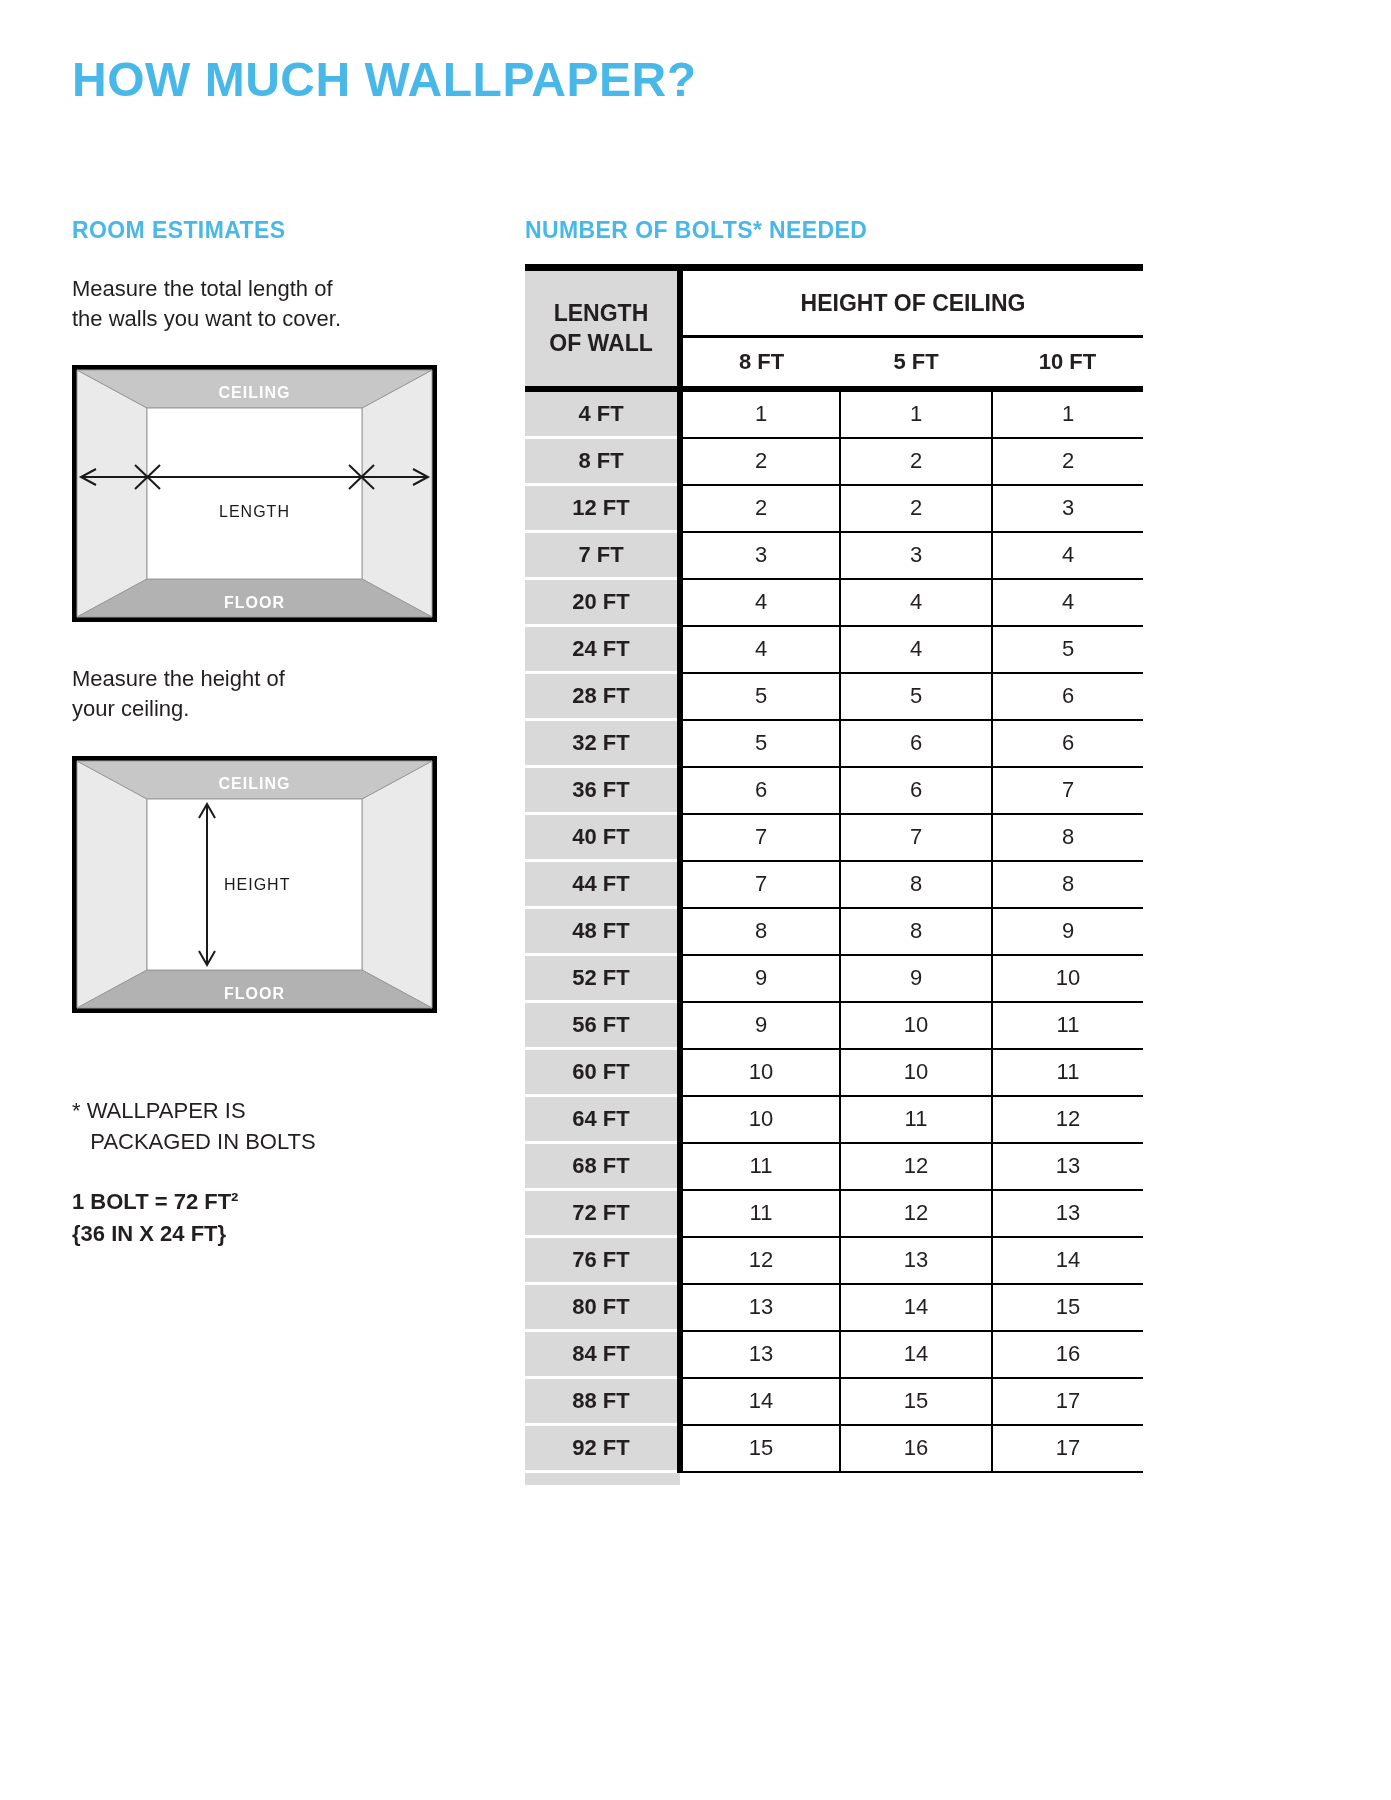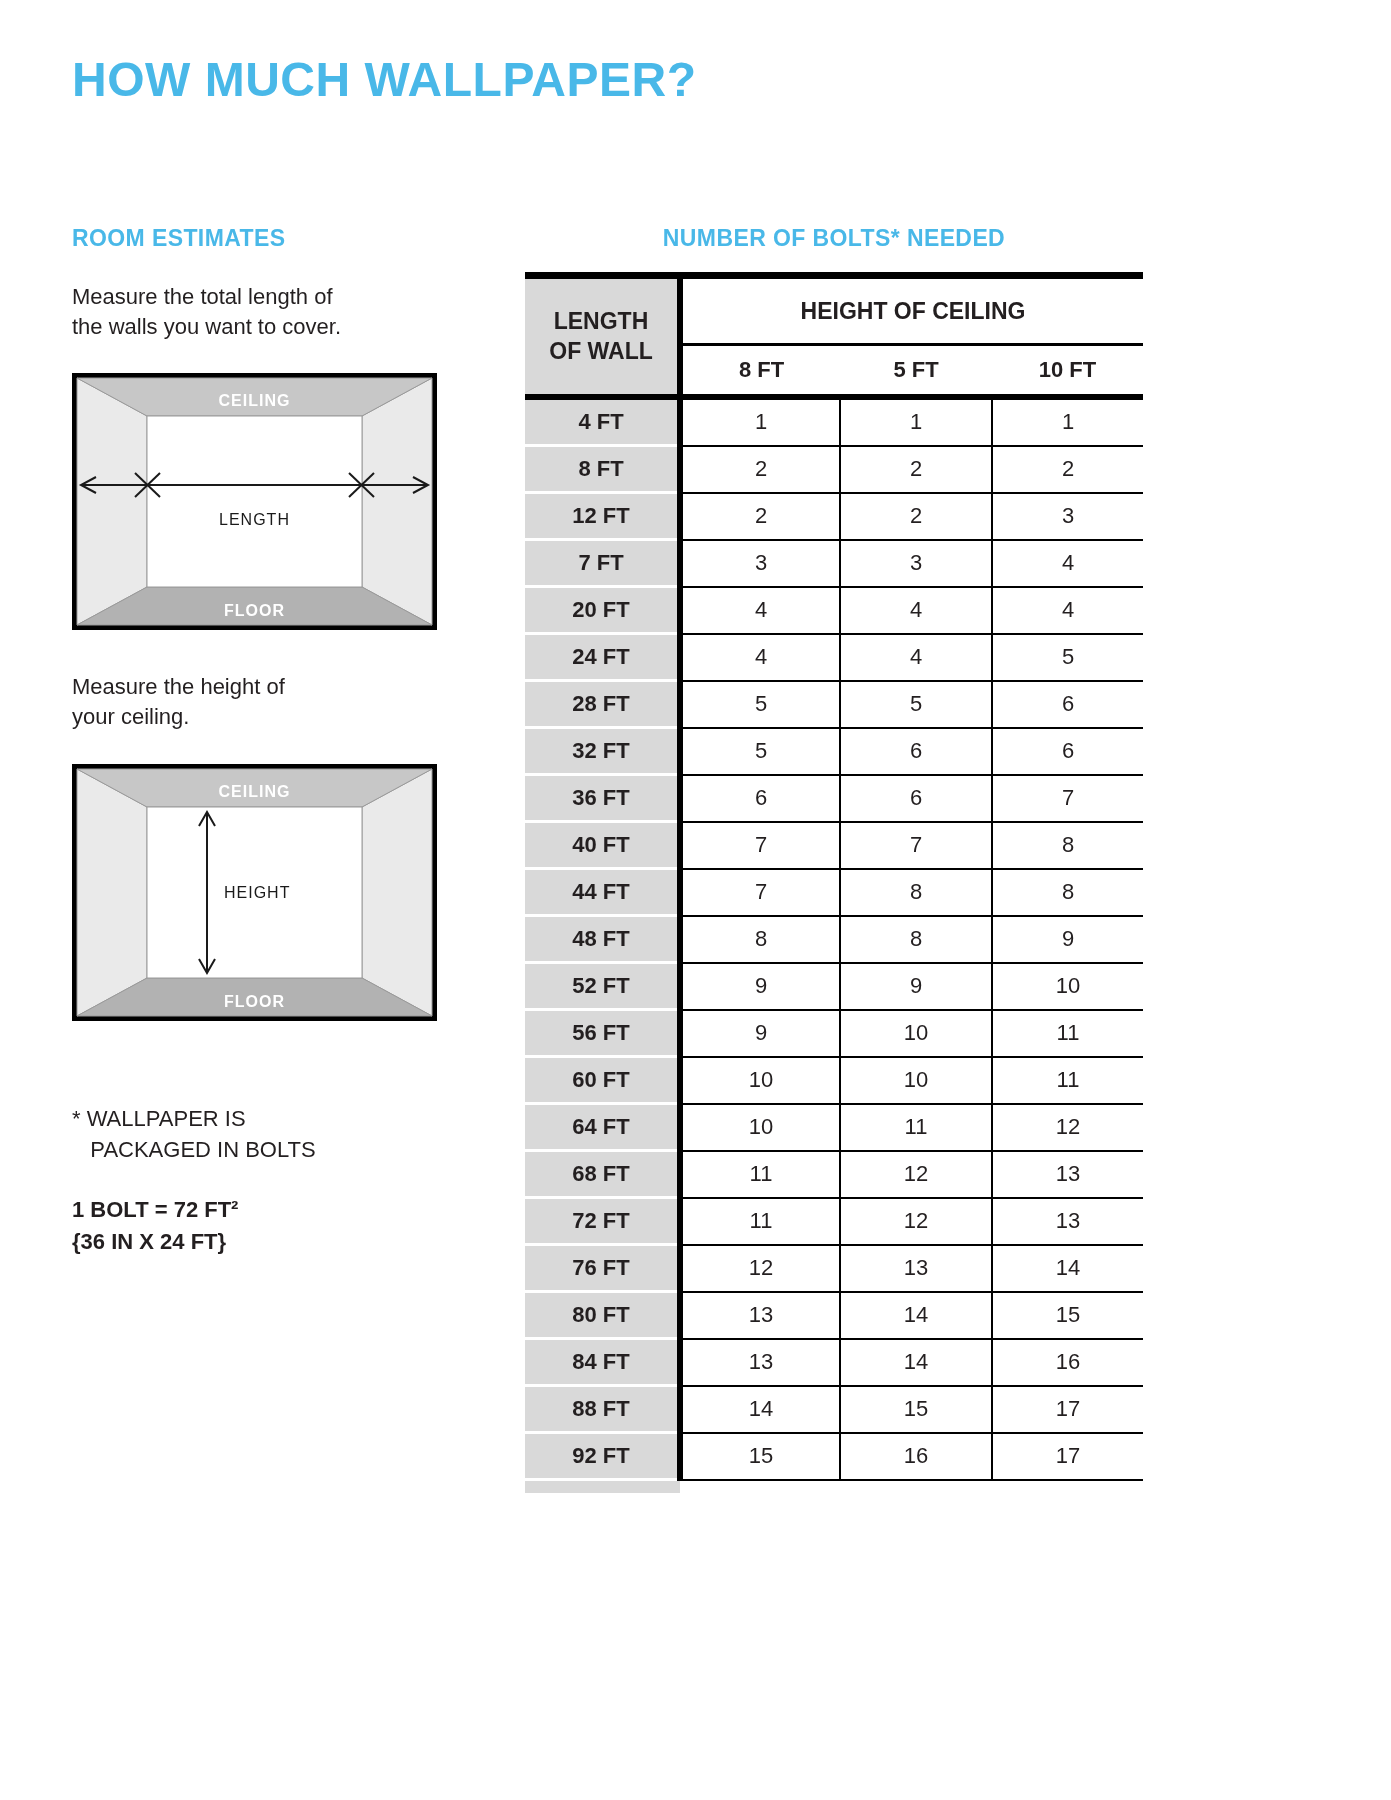--- a/index.html
+++ b/index.html
@@ -18,34 +18,34 @@
     top: 52px;
     margin: 0;
     font-size: 48px;
     font-weight: bold;
     letter-spacing: 0.5px;
     color: #49b8e8;
   }
   .columns {
     position: absolute;
     left: 72px;
-    top: 225px;
+    top: 217px;
     display: flex;
     align-items: flex-start;
   }
   .left-col { width: 365px; }
   .right-col { width: 618px; margin-left: 88px; }
   .section-heading {
     margin: 0;
     font-size: 23px;
     font-weight: bold;
     letter-spacing: 0.4px;
     color: #49b8e8;
   }
-  .right-col .section-heading { text-align: center; }
+  .right-col .section-heading { }
   .step-text {
     margin: 0;
     font-size: 22px;
     line-height: 1.38;
     white-space: pre-line;
   }
   .step1 { margin-top: 30px; }
   .diagram { display: block; margin-top: 30px; }
   .step2 { margin-top: 42px; }
   .diagram2 { margin-top: 32px; }

